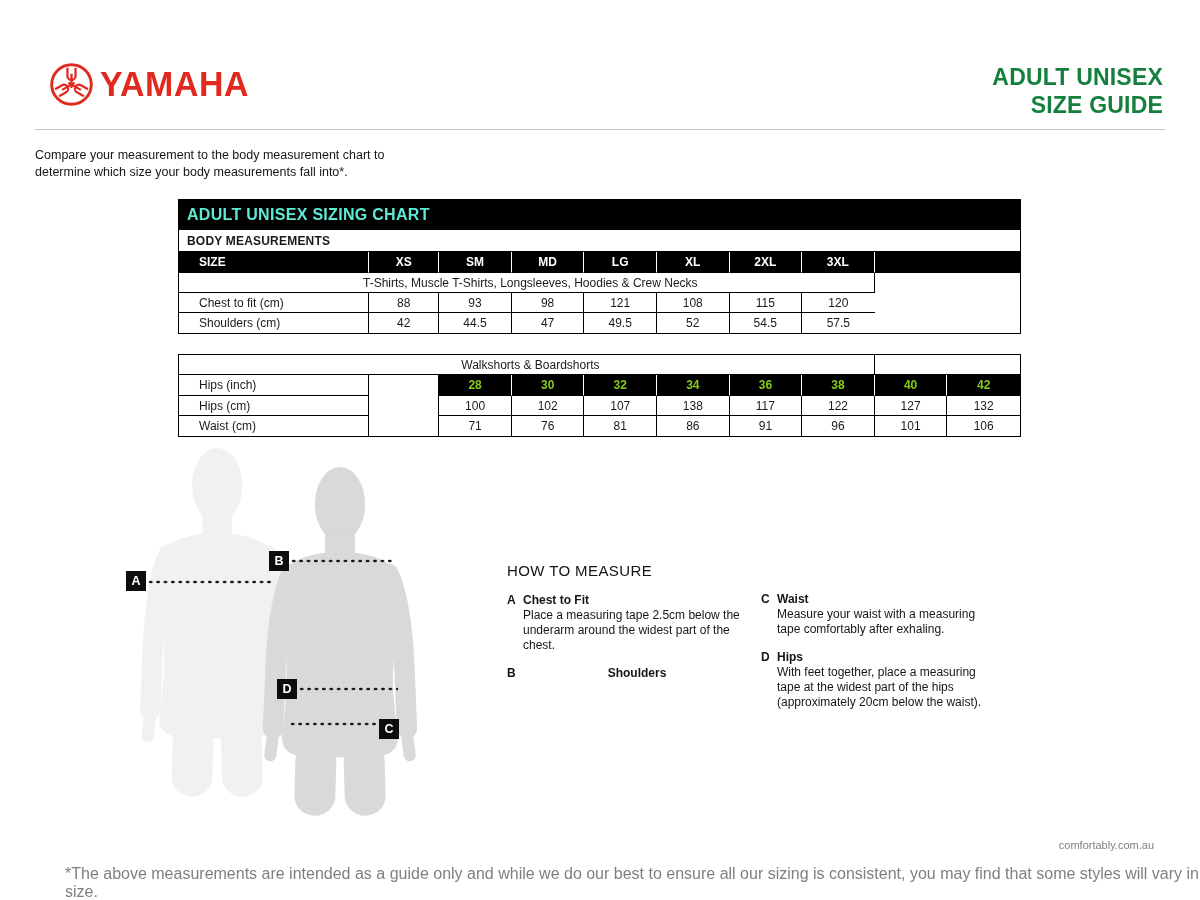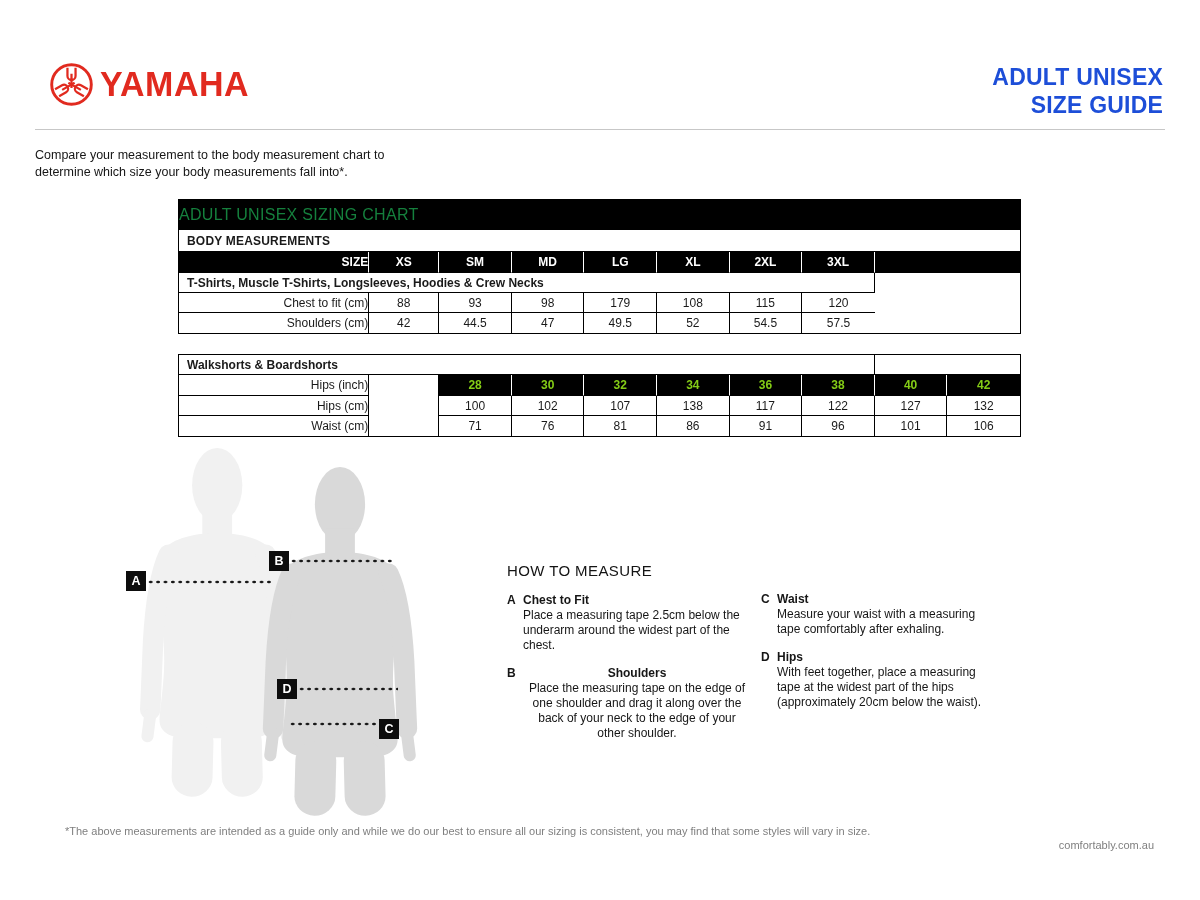--- a/index.html
+++ b/index.html
@@ -5,52 +5,52 @@
   * { margin:0; padding:0; box-sizing:border-box; }
   html,body { background:#fff; }
   .page {
     position:relative; width:1200px; height:900px; background:#fff; overflow:hidden;
     font-family:"Liberation Sans", sans-serif; color:#1a1a1a;
   }
   
   .logo { position:absolute; left:49px; top:62px; display:flex; align-items:center; }
   .logo svg { display:block; }
   .wordmark { font-size:34px; font-weight:700; color:#e12a1f; letter-spacing:.5px; margin-left:6px; transform:scaleY(1.03); }
-  .page-title { position:absolute; right:37px; top:63px; text-align:right; font-size:23px; font-weight:700; line-height:28px; letter-spacing:.2px; color:#1d4ed8; }
+  .page-title { position:absolute; right:37px; top:63px; text-align:right; font-size:23px; font-weight:700; line-height:28px; letter-spacing:.2px; color:#15803d; }
   .top-divider { position:absolute; left:35px; right:35px; top:129px; height:1px; background:#c7c7c7; }
   .intro { position:absolute; left:35px; top:147px; font-size:12.5px; line-height:17px; color:#161616; }
   
   table { position:absolute; left:178px; width:843px; border:1.5px solid #000; border-collapse:separate; border-spacing:0; table-layout:fixed; }
   #tbl-tops { top:199px; }
   #tbl-bottoms { top:354px; }
   td { border-right:1px solid #000; border-bottom:1px solid #000; height:20px; font-size:12px; vertical-align:middle; overflow:hidden; white-space:nowrap; }
   td:last-child { border-right:none; }
   tr:last-child td { border-bottom:none; }
-  .titlebar { background:#000; color:#15803d; font-size:16px; font-weight:400; letter-spacing:.3px; height:30px; }
+  .titlebar { background:#000; color:#5eead4; font-size:16px; font-weight:700; letter-spacing:.3px; height:30px; padding-left:8px; }
   .subhead { font-weight:700; height:22px; padding-left:8px; letter-spacing:.2px; }
-  .lbl { text-align:right; padding-left:8px; }
-  .section { font-weight:700; padding-left:8px; }
+  .lbl { text-align:left; padding-left:20px; }
+  .section { font-weight:400; padding-left:8px;text-align:center; }
   .val { text-align:center; }
   .darkrow td { background:#000; color:#fff; font-weight:700; border-right:1px solid #fff; border-bottom:1px solid #000; height:21px; }
   .darkrow td:last-child { border-right:none; }
   .dark-val { background:#000; color:#84cc16; font-weight:700; text-align:center; border-right:1px solid #fff !important; height:21px; }
   td.dark-val:last-child { border-right:none !important; }
   .tall-empty { border-bottom:none !important; }
   .gap-cell { border-bottom:none !important; }
   
   .figure-area { position:absolute; left:95px; top:443px; width:400px; height:390px; }
   .marker { position:absolute; width:20px; height:20px; background:#0d0d0d; color:#fff; font-size:12.5px; font-weight:700; display:flex; align-items:center; justify-content:center; }
   .dotline { position:absolute; height:4px; background-image:radial-gradient(circle, #151515 1.45px, transparent 1.6px); background-size:7.4px 4px; background-repeat:repeat-x; background-position:0 center; }
   
   .htm-title { position:absolute; left:507px; top:562px; font-size:15px; letter-spacing:.4px; color:#141414; }
   .mitem { position:absolute; display:flex; font-size:12px; line-height:15px; color:#161616; }
   .mletter { font-weight:700; width:16px; flex:0 0 16px; }
   .mname { font-weight:700; }
   
-  .disclaimer { position:absolute; left:65px; top:825px; font-size:11px; color:#7f7f7f; }
+  .disclaimer { position:absolute; left:65px; top:865px; font-size:16px; color:#7f7f7f; }
   .site { position:absolute; right:46px; top:839px; font-size:11px; color:#7f7f7f; }
 </style>
 </head>
 <body>
 
 <div class="page">
 
   <div class="logo">
     <svg width="45" height="45" viewBox="0 0 100 100">
       <circle cx="50" cy="50" r="44" fill="none" stroke="#e12a1f" stroke-width="6.5"></circle>
@@ -108,21 +108,21 @@
     </tr>
     <tr>
       <td class="section" colspan="8">T-Shirts, Muscle T-Shirts, Longsleeves, Hoodies &amp; Crew Necks</td>
       <td class="tall-empty" colspan="2" rowspan="3"></td>
     </tr>
     <tr>
       <td class="lbl">Chest to fit (cm)</td>
       <td class="val">88</td>
       <td class="val">93</td>
       <td class="val">98</td>
-      <td class="val">179</td>
+      <td class="val">121</td>
       <td class="val">108</td>
       <td class="val">115</td>
       <td class="val">120</td>
     </tr>
     <tr>
       <td class="lbl">Shoulders (cm)</td>
       <td class="val">42</td>
       <td class="val">44.5</td>
       <td class="val">47</td>
       <td class="val">49.5</td>
@@ -239,21 +239,20 @@
     <div style="width:218px;">
       <div class="mname">Chest to Fit</div>
       <div class="mtext">Place a measuring tape 2.5cm below the underarm around the widest part of the chest.</div>
     </div>
   </div>
 
   <div class="mitem" style="left:507px; top:666px;">
     <div class="mletter">B</div>
     <div style="width:228px;text-align:center;">
       <div class="mname">Shoulders</div>
-      <div class="mtext">Place the measuring tape on the edge of one shoulder and drag it along over the back of your neck to the edge of your other shoulder.</div>
     </div>
   </div>
 
   <div class="mitem" style="left:761px; top:592px;">
     <div class="mletter">C</div>
     <div style="width:218px;">
       <div class="mname">Waist</div>
       <div class="mtext">Measure your waist with a measuring tape comfortably after exhaling.</div>
     </div>
   </div>

